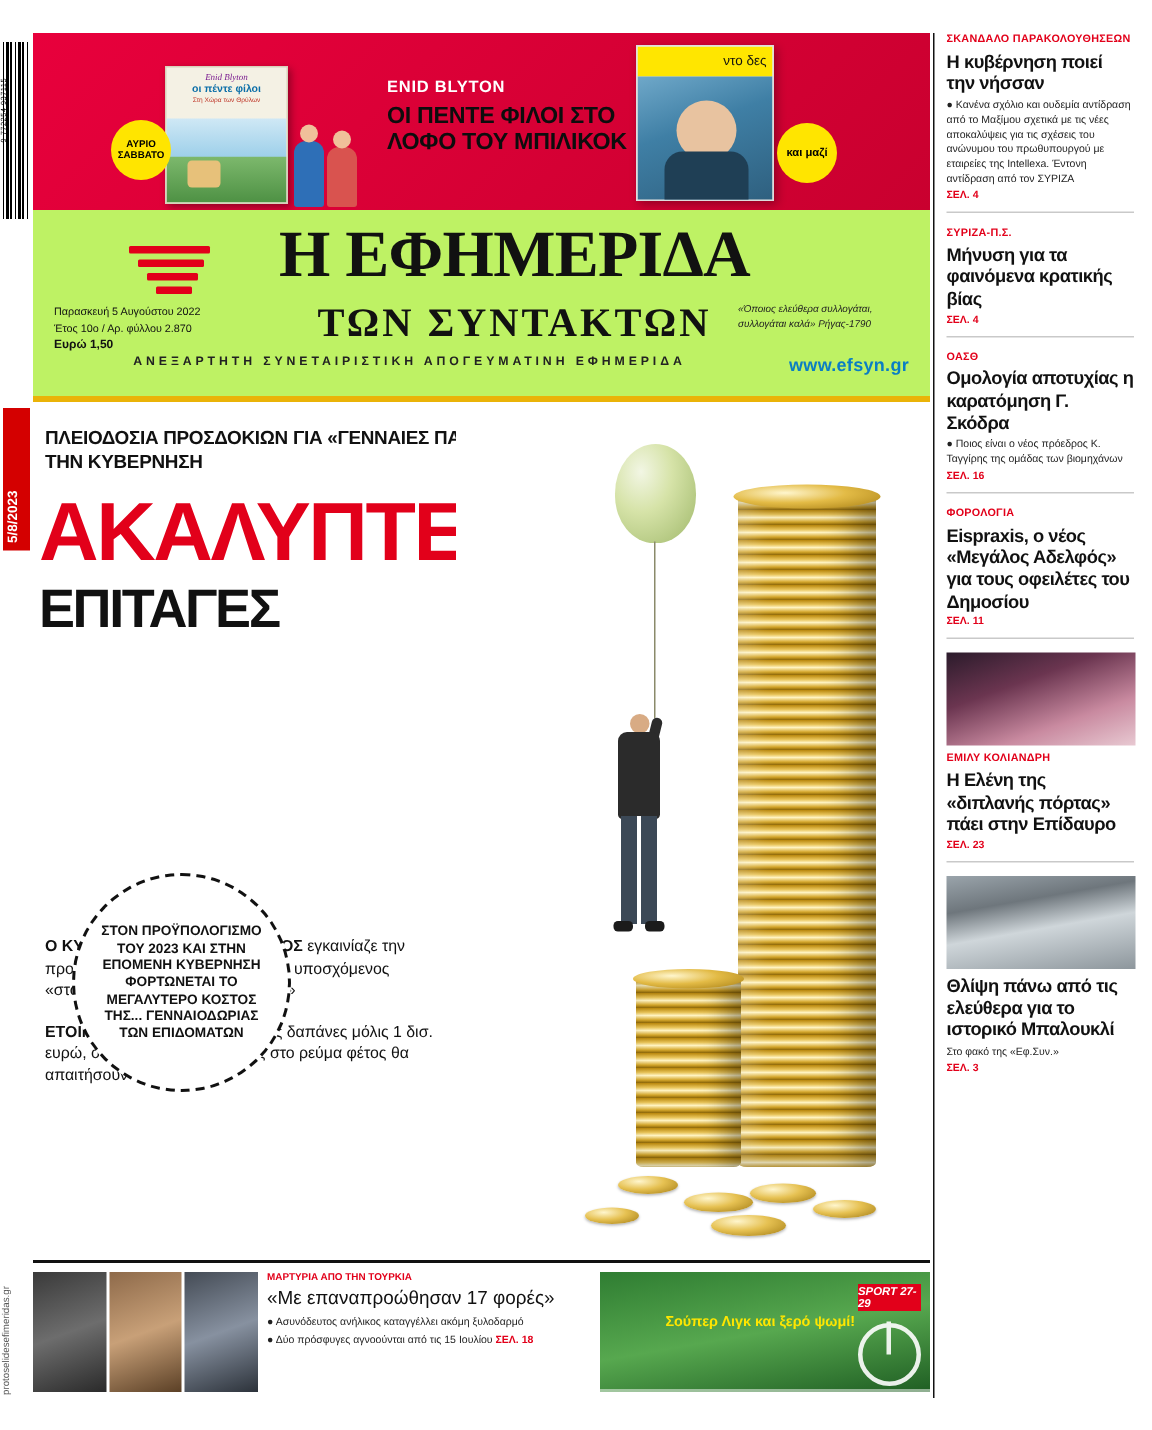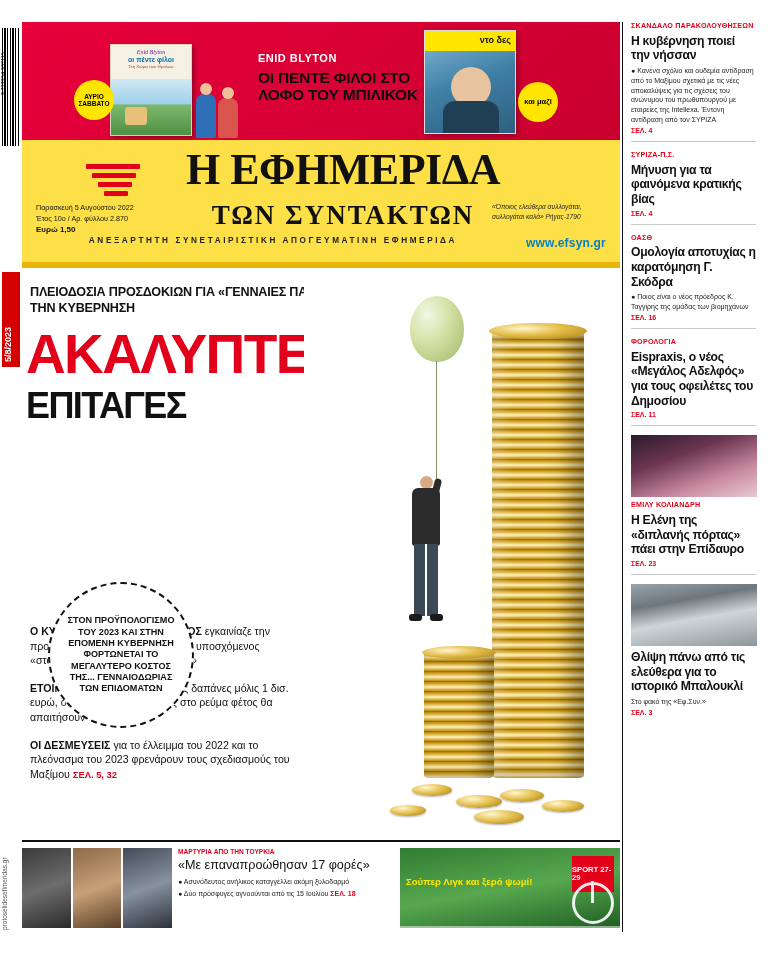--- a/index.html
+++ b/index.html
@@ -114,21 +114,21 @@
   }
   .promo-mag {
     position: absolute; right: 104px; top: 8px; width: 92px; height: 104px;
     background: #f0efe9; border: 1px solid #ddd; box-shadow: 2px 2px 6px rgba(0,0,0,.3);
     overflow: hidden;
   }
   .promo-mag .mg-top {
     height: 20px; background: #ffe600; position: relative;
   }
   .promo-mag .mg-top span {
-    position: absolute; right: 4px; top: 4px; font-size: 9px; font-weight: bold; color: #111;
+    position: absolute; right: 4px; top: 4px; font-size: 9px; font-weight: normal; color: #111;
   }
   .promo-mag .mg-photo {
     height: 84px;
     background: linear-gradient(160deg,#6fa8c9 0%, #3f7fa5 40%, #2e5f7e 100%);
     position: relative;
   }
   .promo-mag .mg-photo:before {
     content:""; position:absolute; left: 26px; top: 16px; width: 40px; height: 40px;
     border-radius: 50%; background: #e8c3a0;
   }
@@ -141,21 +141,21 @@
     background: #ffe500; border-radius: 50%;
     display: flex; flex-direction: column; align-items: center; justify-content: center;
     color: #000; font-size: 7.5px; font-weight: bold; line-height: 1.15; text-align: center;
     z-index: 5;
     margin-left: 44px;
   }
 
   
   .masthead {
     position: absolute; left: 22px; top: 140px; width: 598px; height: 128px;
-    background: #fde047; border-bottom: 6px solid #eab308;
+    background: #bef264; border-bottom: 4px solid #eab308;
   }
   .mh-arrows {
     position: absolute; left: 64px; top: 24px; width: 56px; height: 34px;
   }
   .mh-arrows i {
     display: block; height: 5px; background: #e2001a; margin-bottom: 4px;
     border-radius: 1px;
   }
   .mh-arrows i:nth-child(1){ width: 54px; }
   .mh-arrows i:nth-child(2){ width: 44px; margin-left: 6px;}
@@ -355,27 +355,28 @@
     position: absolute; left: 378px; top: 6px; width: 220px; height: 80px;
     background: linear-gradient(170deg,#2f7d32 0%, #57a84f 50%, #1f5e23 100%);
     overflow: hidden;
   }
   .bt-sport .line1 {
     position: absolute; left: 6px; top: 6px; right: 50px;
     font-size: 7.6px; font-weight: bold; color: #fff; line-height: 1.2;
   }
   .bt-sport .line2 {
     position: absolute; left: 6px; top: 28px; right: 50px;
-    font-size: 9.6px; font-weight: bold; color: #ffe600; line-height: 1.2;
+    font-size: 9.6px; font-weight: bold; color: #ffe600; line-height: 1.2; text-align: right;
   }
   .bt-sport .badge {
-    position: absolute; right: 6px; top: 8px; width: 42px; height: 36px;
+    position: absolute; right: 6px; top: 8px; width: 42px; height: 18px;
     background: #e2001a; color: #fff; font-size: 7.6px; font-weight: bold;
     display: flex; flex-direction: column; align-items: center; justify-content: center;
     line-height: 1.1;
+    font-style: italic;
   }
   .bt-sport .field-line {
     position: absolute; left: 0; bottom: 0; width: 100%; height: 2px; background: rgba(255,255,255,.5);
   }
   .efsyn-mark {
     position: absolute; right: 6px; bottom: 4px; width: 42px; height: 42px;
     border-radius: 50%; border: 3px solid #fff; opacity: .9;
   }
   .efsyn-mark:after {
     content: ""; position: absolute; left: 16px; top: -4px; width: 3px; height: 22px; background: #fff;
@@ -446,24 +447,20 @@
       <div class="l1">ΑΚΑΛΥΠΤΕΣ</div>
       <div class="l2">ΕΠΙΤΑΓΕΣ</div>
     </div>
 
     <div class="decks">
       <div class="deck">
         <b>Ο ΚΥΒΕΡΝΗΤΙΚΟΣ ΕΚΠΡΟΣΩΠΟΣ</b><span> εγκαινίαζε την προεκλογική επικοινωνία της ΔΕΘ, υποσχόμενος «στοχευμένα και ουσιαστικά μέτρα»</span>
       </div>
       <div class="deck">
         <b>ΕΤΟΙΜΑΖΟΥΝ</b><span> συμπληρωματικές δαπάνες μόλις 1 δισ. ευρώ, όταν μόνο οι επιδοτήσεις στο ρεύμα φέτος θα απαιτήσουν έως 1,4 δισ.</span>
-      </div>
-      <div class="deck">
-        <b>ΟΙ ΔΕΣΜΕΥΣΕΙΣ</b><span> για το έλλειμμα του 2022 και το πλεόνασμα του 2023 φρενάρουν τους σχεδιασμούς του Μαξίμου</span>
-        <span class="red">ΣΕΛ. 5, 32</span>
       </div>
     </div>
 
     <div class="photo">
       <div class="balloon"></div>
       <div class="person">
         <div class="head"></div>
           <div class="arm"></div>
           <div class="body"></div>
         <div class="legs"></div>

